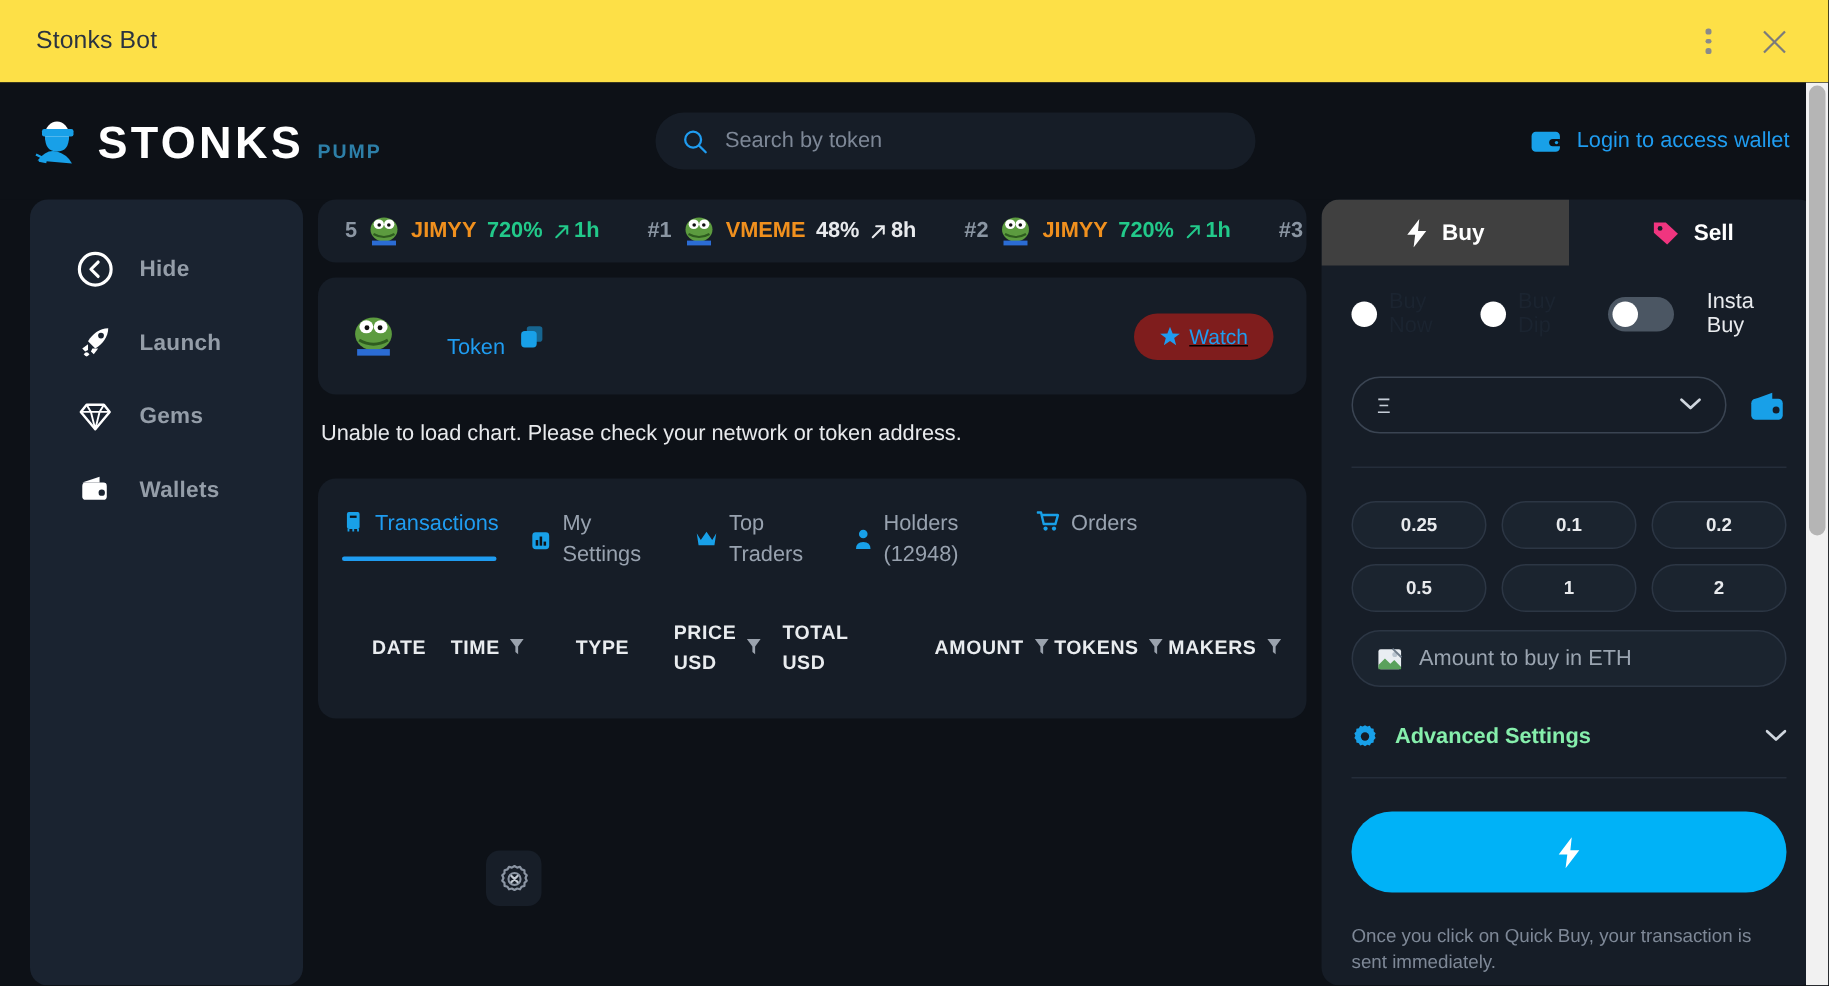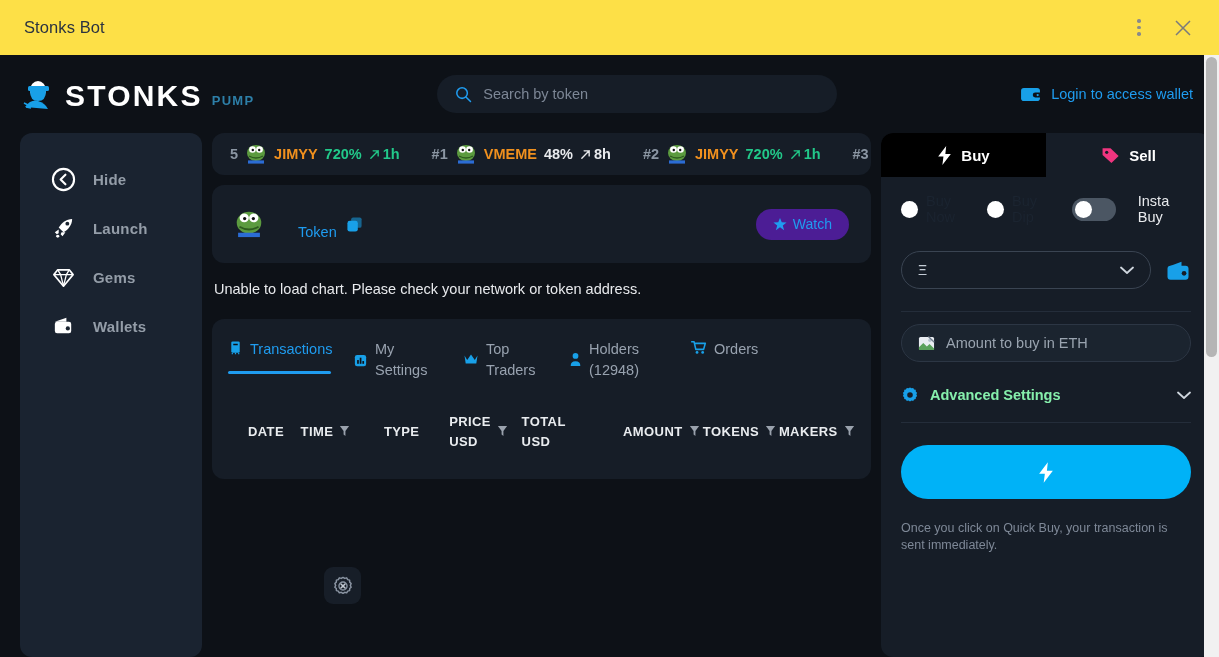--- a/index.html
+++ b/index.html
@@ -102,22 +102,22 @@
   .token-card {
     margin-top: 10px; height: 78px; background: #161d27;
     border-radius: 12px; display: flex; align-items: center;
     padding: 0 22px 0 22px;
   }
   .token-left { display: flex; align-items: center; gap: 34px; }
   .token-name { font-size: 14.5px; color: #1f9cf0; margin-top: 15px; }
   .copy-ico { width: 17px; height: 17px; }
   .watch-btn {
     margin-left: auto; height: 31px; border-radius: 16px;
-    background: #4c1d95; display: flex; align-items: center;
-    gap: 6px; padding: 0 17px; cursor: pointer;
+    background: #7f1d1d; display: flex; align-items: center;
+    gap: 6px; padding: 0 17px; cursor: pointer; text-decoration: underline;
   }
   .watch-lbl { font-size: 14px; color: #1f9cf0; }
 
   .chart-error { margin: 18px 2px 0 2px; font-size: 14.5px; color: #e8eaed; }
 
   .tabs-card {
     margin-top: 22px; background: #161d27; border-radius: 12px;
     padding: 0 8px;
   }
   .tabs { display: flex; align-items: flex-start; padding: 14px 0 0 0; }
@@ -163,21 +163,21 @@
   .trade {
     width: 330px; flex: none; background: #161d27;
     border-radius: 12px; display: flex; flex-direction: column;
     overflow: hidden;
   }
   .bs-tabs { display: flex; height: 44px; }
   .bs-tab {
     flex: 1; display: flex; align-items: center; justify-content: center;
     gap: 9px; font-size: 15px; font-weight: 700; color: #fff; cursor: pointer;
   }
-  .bs-tab.buy { background: #000000; }
+  .bs-tab.buy { background: #404040; }
   .trade-body { padding: 16px 20px 0 20px; flex: 1; display: flex; flex-direction: column; }
   .radio-row { display: flex; align-items: center; gap: 13px; padding-bottom: 4px; }
   .radio { display: flex; align-items: center; gap: 8px; }
   .radio .dot {
     width: 17px; height: 17px; border-radius: 50%;
     background: #fff; flex: none;
   }
   .radio .rlbl { font-size: 14.5px; color: #1b2430; }
   .toggle {
     width: 44px; height: 23px; border-radius: 12px; background: #4b5663;
@@ -597,20 +597,28 @@
           </div>
           <svg width="26" height="21" viewBox="0 0 22 18">
             <path d="M3 5.5 L14 1.5 L14 5.5 Z" fill="#18a0e8"></path>
             <rect x="2" y="5" width="18" height="12" rx="2.6" fill="#18a0e8"></rect>
             <circle cx="16.2" cy="11.4" r="2" fill="#161d27"></circle>
           </svg>
         </div>
 
         <div class="hr"></div>
 
+        <div class="amt-grid">
+          <div class="amt-btn">0.25</div>
+          <div class="amt-btn">0.1</div>
+          <div class="amt-btn">0.2</div>
+          <div class="amt-btn">0.5</div>
+          <div class="amt-btn">1</div>
+          <div class="amt-btn">2</div>
+        </div>
 
         <div class="amt-input">
           <svg width="17" height="17" viewBox="0 0 18 18">
             <rect x="1" y="2" width="16" height="14" rx="1.6" fill="#e9edf2"></rect>
             <path d="M1 13 L5.6 8.4 L9.4 12.2 L12.2 9.6 L17 14.4 V16 H1 Z" fill="#5aa15c"></path>
             <circle cx="12.6" cy="5.6" r="1.8" fill="#b9c4cf"></circle>
             <path d="M11 1.5 L17.2 7.6" stroke="#6f7c8a" stroke-width="1.4"></path>
           </svg>
           <span class="amt-ph">Amount to buy in ETH</span>
         </div>

